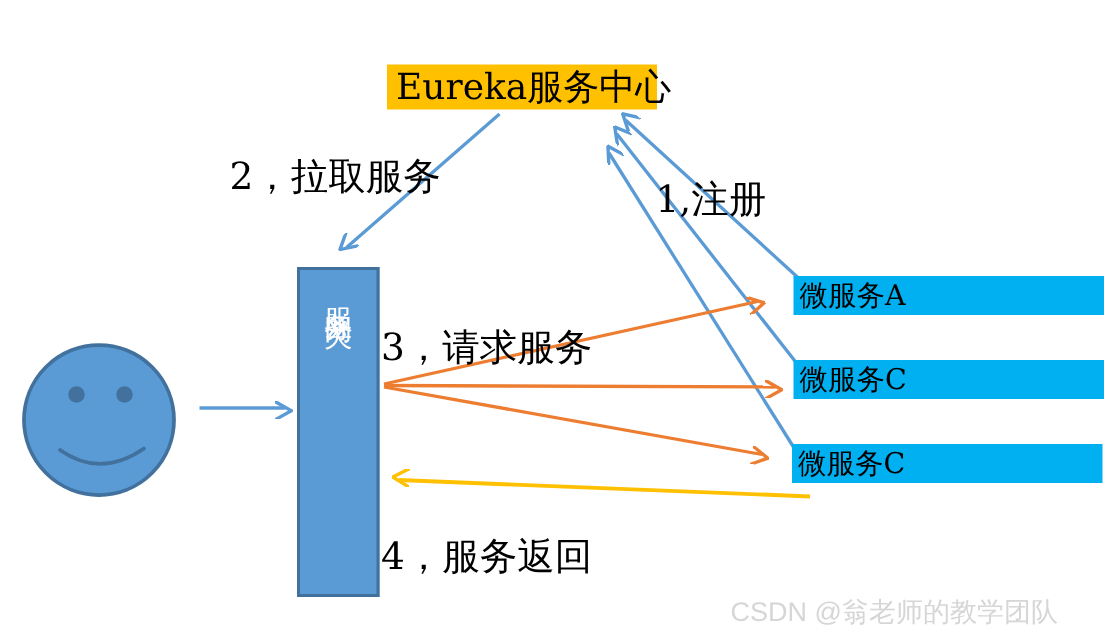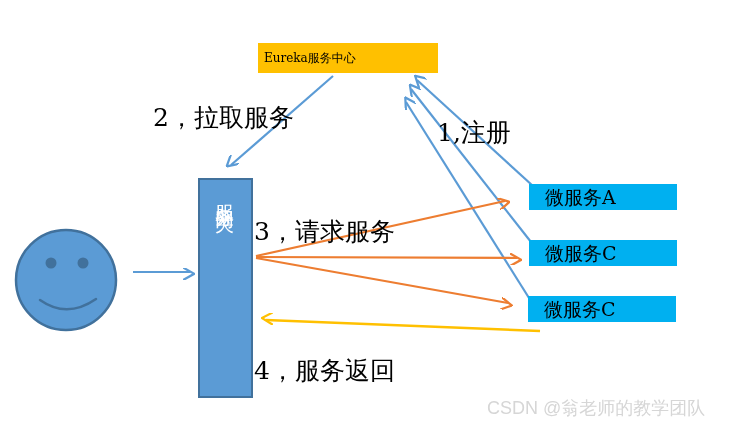--- a/index.html
+++ b/index.html
@@ -26,44 +26,44 @@
   .mk-blue   { stroke: var(--arrow-blue);   fill: none; stroke-width: 1.6; }
   .mk-orange { stroke: var(--arrow-orange); fill: none; stroke-width: 1.6; }
   .mk-yellow { stroke: var(--arrow-yellow); fill: none; stroke-width: 1.6; }
 
   .box { position: absolute; z-index: 2; box-sizing: border-box; }
 
   #eureka-box {
     left: 258px; top: 43px; width: 180px; height: 30px;
     background: var(--eureka-bg);
     color: var(--text);
-    font-size: 12px; line-height: 30px;
+    font-size: 24px; line-height: 30px;
     padding-left: 6px;
     white-space: nowrap;
   }
   #gateway-box {
     left: 198px; top: 178px; width: 55px; height: 220px;
     background: var(--gateway-bg);
     border: 2.5px solid var(--gateway-border);
     color: #ffffff;
     display: flex; justify-content: center;
   }
   #gateway-label {
     writing-mode: vertical-rl;
     text-orientation: upright;
     font-size: 19px;
     letter-spacing: 3px;
     padding-top: 10px;
   }
   .service-box {
-    width: 148px; height: 26px;
+    width: 207px; height: 26px;
     background: var(--service-bg);
     color: var(--text);
     font-size: 19px; line-height: 26px;
-    padding-left: 16px;
+    padding-left: 4px;
     white-space: nowrap;
   }
   #service-box-a { left: 529px; top: 184px; }
   #service-box-b { left: 529px; top: 240px; }
   #service-box-c { left: 528px; top: 296px; }
 
   .step-label {
     position: absolute; z-index: 2;
     color: var(--text);
     font-size: 25px;

